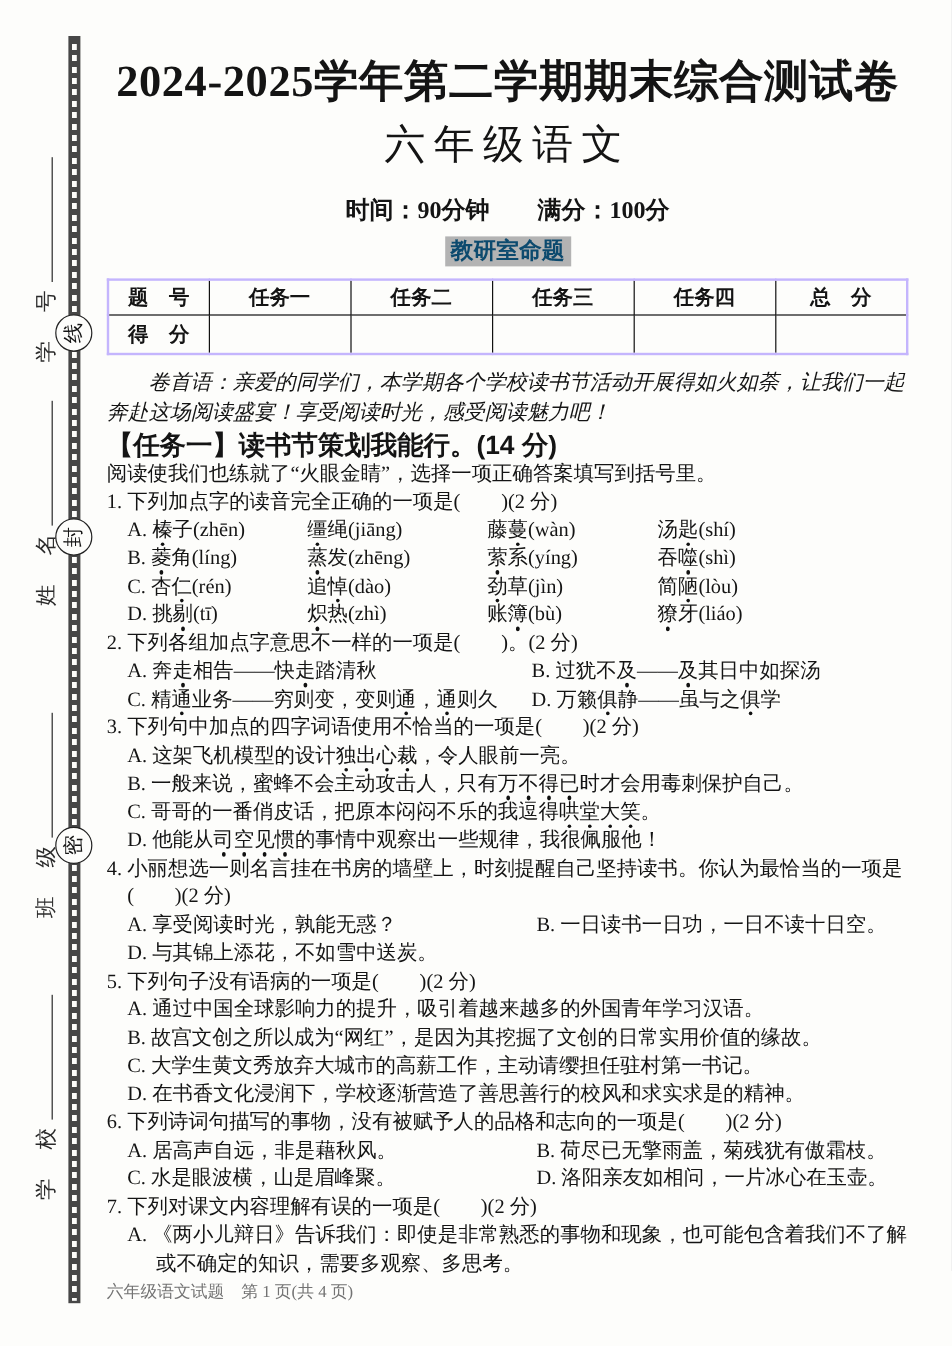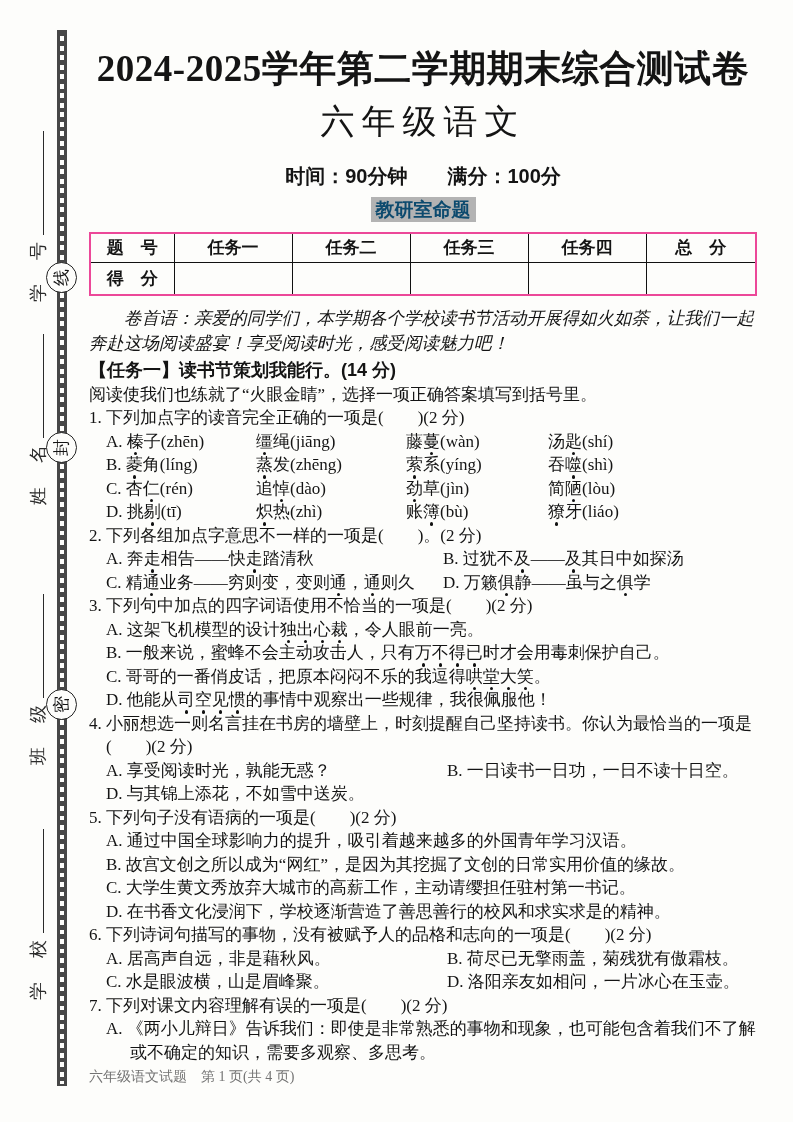--- a/index.html
+++ b/index.html
@@ -22,37 +22,37 @@
   .seal-stamp{
     position:absolute; left:46px; width:31px; height:31px; box-sizing:border-box;
     border:1.7px solid #222; border-radius:50%; background:#fdfdfb; z-index:2;
     display:flex; align-items:center; justify-content:center;
     font-size:17px; transform:rotate(-90deg);
   }
   
   .content{position:absolute; left:89px; top:46px; width:668px;}
   .title{font-size:37px; font-weight:bold; text-align:center; line-height:46px; letter-spacing:0.5px;}
   .subtitle{font-size:34px; text-align:center; line-height:42px; letter-spacing:7px; margin-top:9px;}
-  .meta{font-family:Liberation Sans, sans-serif; font-weight:bold; font-size:20px;
+  .meta{font-family:Liberation Serif, serif; font-weight:bold; font-size:20px;
         text-align:center; line-height:22px; margin-top:22px;}
   .setter-row{text-align:center; margin-top:10px; line-height:25px;}
   .setter{display:inline-block; background:#b3b3b3; color:#0c4a6e; padding:0 5px;
           font-family:"Liberation Sans","DejaVu Sans",sans-serif; font-weight:bold; font-size:19px;}
   
   .score-table{width:100%; border-collapse:collapse; margin-top:9px;
                font-family:"Liberation Sans","DejaVu Sans",sans-serif; font-size:17px; font-weight:bold;}
   .score-table th,.score-table td{border:1.5px solid #111; text-align:center; padding:0;}
-  .score-table{border:2px solid #ec4899;}
+  .score-table{border:2px solid #c4b5fd;}
   .score-table .r1{height:29px;}
   .score-table .r2{height:33px;font-family:Liberation Serif, serif;}
   
   .preface{margin:10px 0 0 0; font-style:italic; font-size:17.5px; line-height:25px; text-indent:2em;}
   
   .qa{margin-top:3px; font-size:17px; line-height:23.5px;}
-  .h-line{font-family:"Liberation Sans","DejaVu Sans",sans-serif; font-weight:bold; font-size:18px;}
+  .h-line{font-family:"Liberation Sans","DejaVu Sans",sans-serif; font-weight:bold; font-size:22px;}
   .stem{padding-left:17px; text-indent:-17px;}
   .opts{padding-left:17px;}
   .grid4{display:grid; grid-template-columns:150px 150px 142px auto;}
   .grid2a{display:grid; grid-template-columns:337px auto;}
   .grid2b{display:grid; grid-template-columns:341px auto;}
   .opt.hang{padding-left:24px; text-indent:-24px;}
   
   .dot{position:relative;}
   .dot::after{
     content:""; position:absolute; left:50%; bottom:-4.5px; width:3.2px; height:3.2px;

